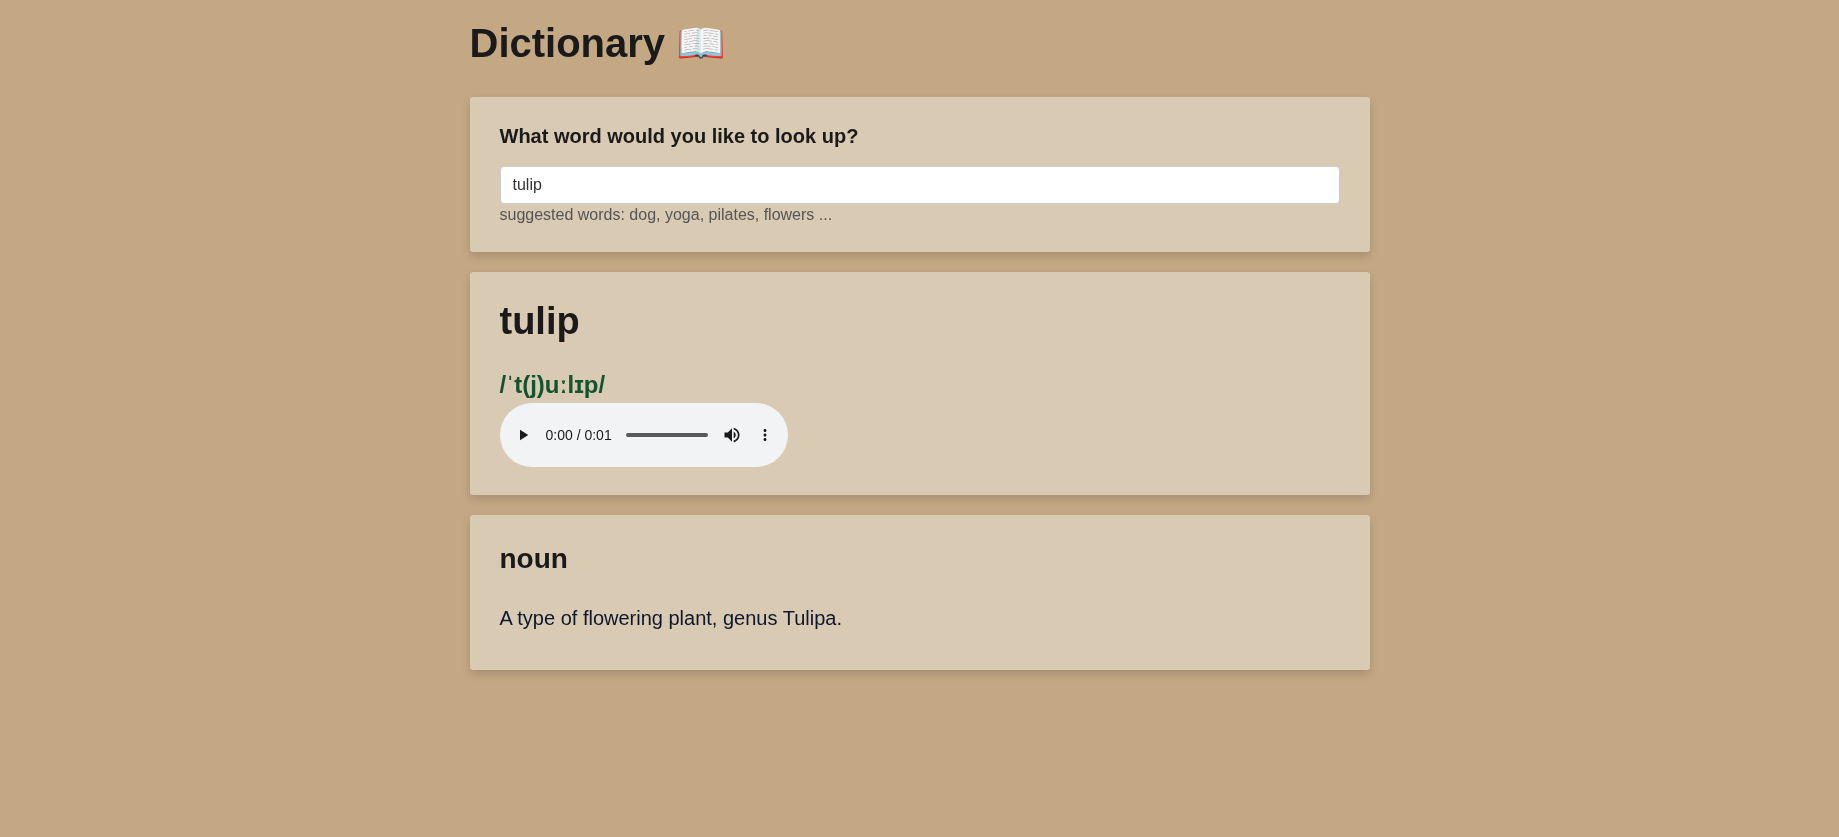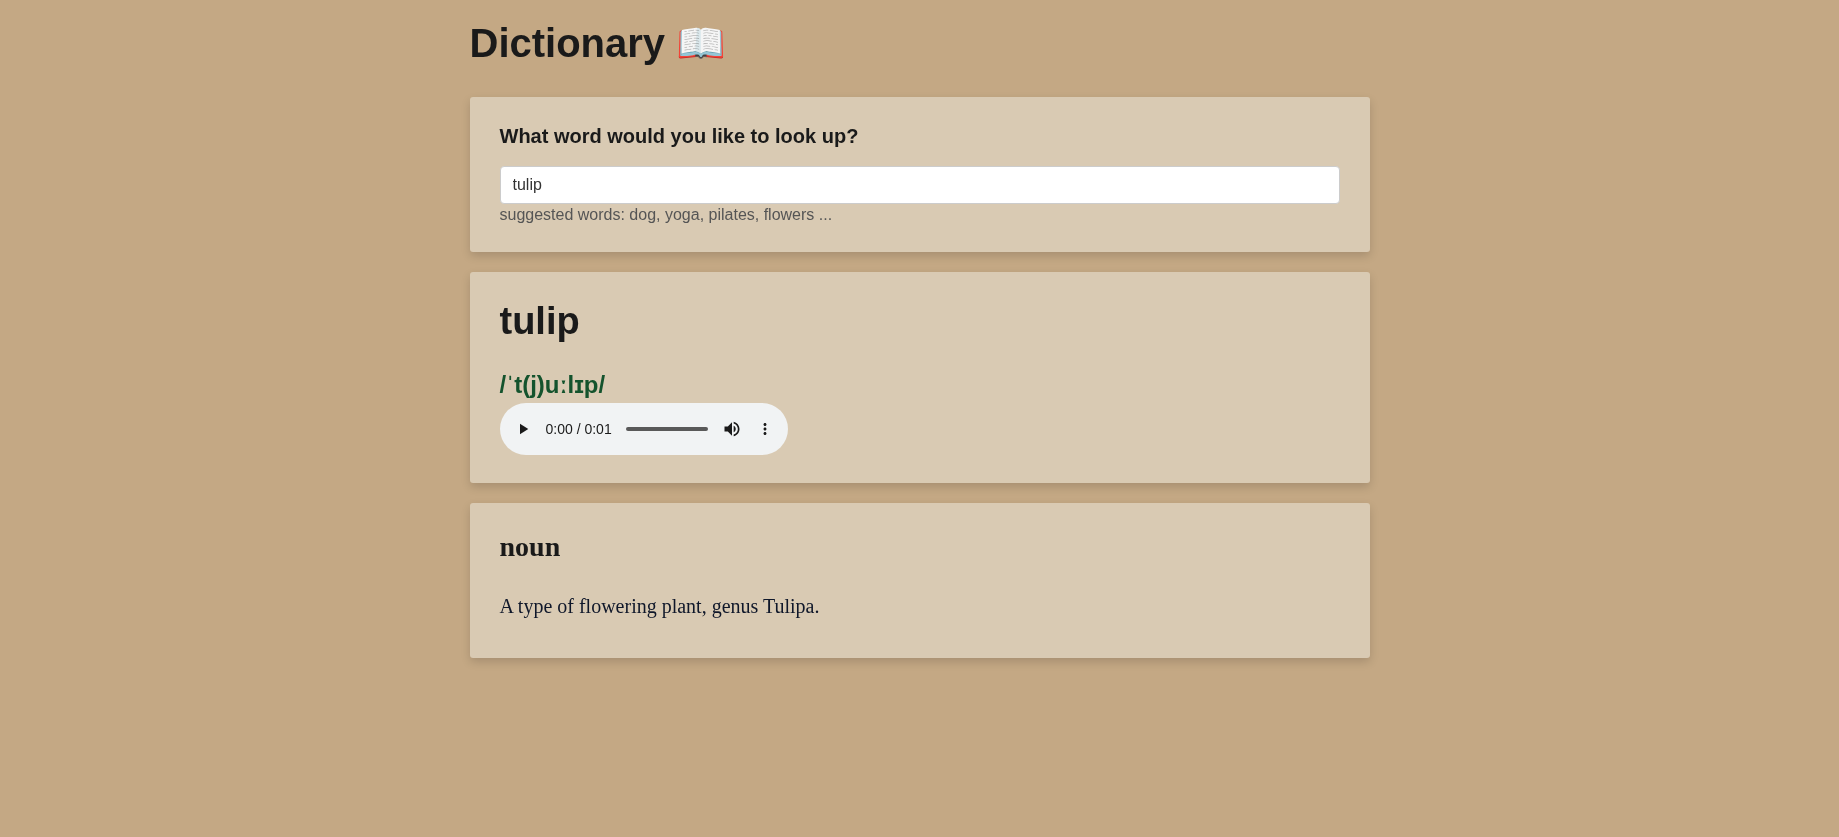--- a/index.html
+++ b/index.html
@@ -64,21 +64,21 @@
       color: #14532d;
       margin-bottom: 4px;
     }
     .audio-player {
       display: flex;
       align-items: center;
       background-color: #f1f3f4;
       border-radius: 40px;
       padding: 8px 14px;
       width: 288px;
-      height: 52px;
+      height: 64px;
       gap: 14px;
     }
     .audio-icon svg {
       display: block;
     }
     .audio-time {
       font-size: 14px;
       color: #1a1a1a;
       white-space: nowrap;
     }
@@ -104,21 +104,20 @@
       font-size: 20px;
       color: #0f172a;
       margin-bottom: 18px;
       margin-top: 32px;
     }
     .definition:last-child {
       margin-bottom: 0;
     }
     .card-definition {
       padding-bottom: 40px;
-      font-family: Liberation Serif, serif;
     }
   </style>
 </head>
 <body>
 
 <div class="container">
   <h1 class="page-title">Dictionary 📖</h1>
 
   <div class="card">
     <div class="search-label">What word would you like to look up?</div>

